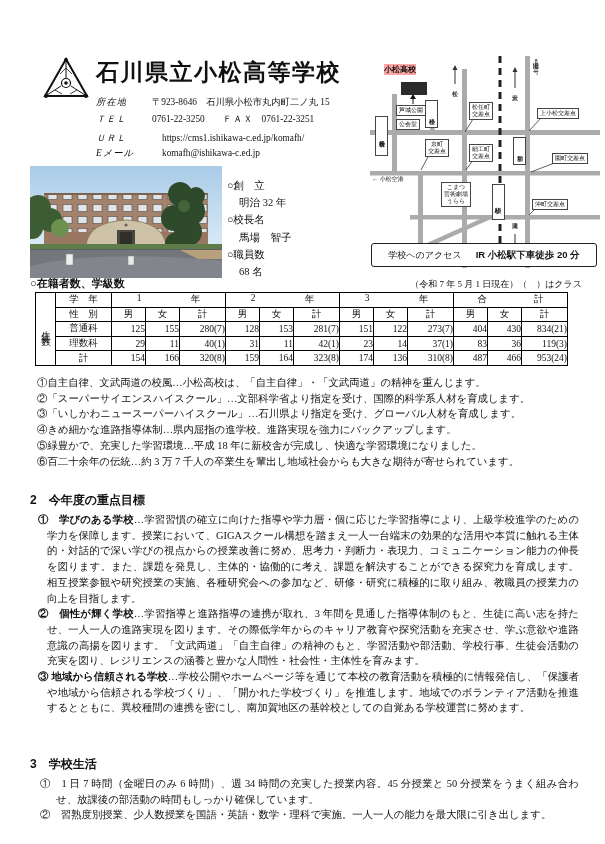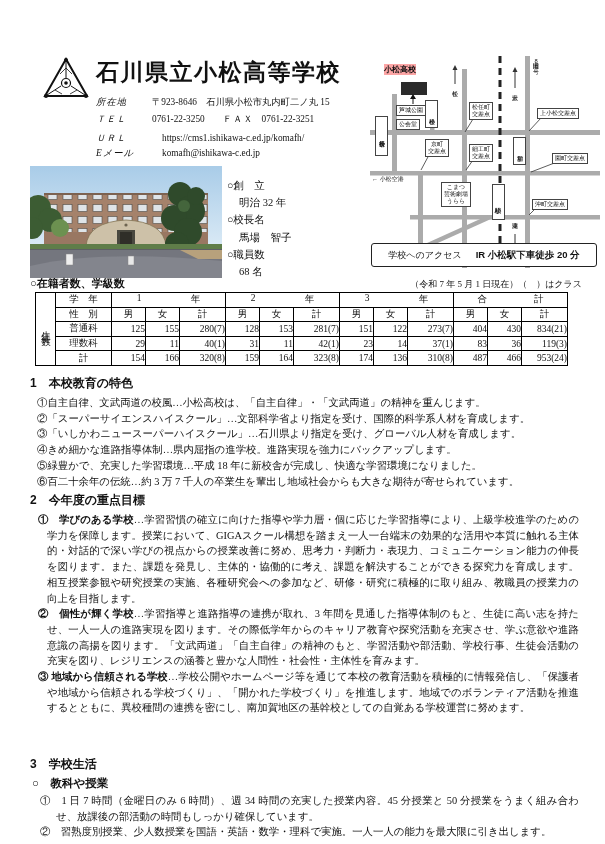--- a/index.html
+++ b/index.html
@@ -335,21 +335,20 @@
           <td class="num">310(8)</td>
     <td class="num">487</td>
           <td class="num">466</td>
           <td class="num">953(24)</td>
   </tr>
 </tbody>
     </table>
 </div>
 
 <div class="abs sec" id="section1">
-  <div class="sec-h">1　本校教育の特色</div>
   <div class="body-t item">①自主自律、文武両道の校風…小松高校は、「自主自律」・「文武両道」の精神を重んじます。</div>
   <div class="body-t item">②「スーパーサイエンスハイスクール」…文部科学省より指定を受け、国際的科学系人材を育成します。</div>
   <div class="body-t item">③「いしかわニュースーパーハイスクール」…石川県より指定を受け、グローバル人材を育成します。</div>
   <div class="body-t item">④きめ細かな進路指導体制…県内屈指の進学校。進路実現を強力にバックアップします。</div>
   <div class="body-t item">⑤緑豊かで、充実した学習環境…平成 18 年に新校舎が完成し、快適な学習環境になりました。</div>
   <div class="body-t item">⑥百二十余年の伝統…約 3 万 7 千人の卒業生を輩出し地域社会からも大きな期待が寄せられています。</div>
 </div>
 
 <div class="abs sec" id="section2">
   <div class="sec-h">2　今年度の重点目標</div>
@@ -359,16 +358,15 @@
   <div class="body-t item">
     <span class="ttl">②　</span><span class="ttl">個性が輝く学校</span><span>…学習指導と進路指導の連携が取れ、3 年間を見通した指導体制のもと、生徒に高い志を持たせ、一人一人の進路実現を図ります。その際低学年からのキャリア教育や探究活動を充実させ、学ぶ意欲や進路意識の高揚を図ります。「文武両道」「自主自律」の精神のもと、学習活動や部活動、学校行事、生徒会活動の充実を図り、レジリエンスの涵養と豊かな人間性・社会性・主体性を育みます。</span>
   </div>
   <div class="body-t item">
     <span class="ttl">③ </span><span class="ttl">地域から信頼される学校</span><span>…学校公開やホームページ等を通じて本校の教育活動を積極的に情報発信し、「保護者や地域から信頼される学校づくり」、「開かれた学校づくり」を推進します。地域でのボランティア活動を推進するとともに、異校種間の連携を密にし、南加賀地区の基幹校としての自覚ある学校運営に努めます。</span>
   </div>
 </div>
 
 <div class="abs sec" id="section3">
   <div class="sec-h">3　学校生活</div>
-  <div class="sub-h">○　教科や授業</div>
   <div class="body-t item">①　1 日 7 時間（金曜日のみ 6 時間）、週 34 時間の充実した授業内容。45 分授業と 50 分授業をうまく組み合わせ、放課後の部活動の時間もしっかり確保しています。</div>
   <div class="body-t item">②　習熟度別授業、少人数授業を国語・英語・数学・理科で実施。一人一人の能力を最大限に引き出します。</div>
 </div>
 
 </body></html>

